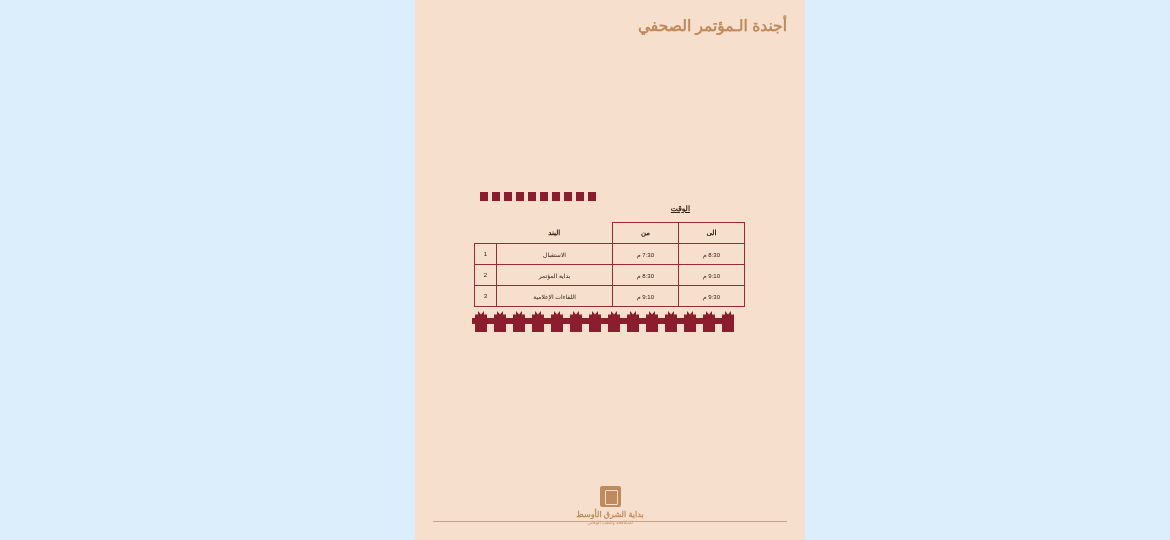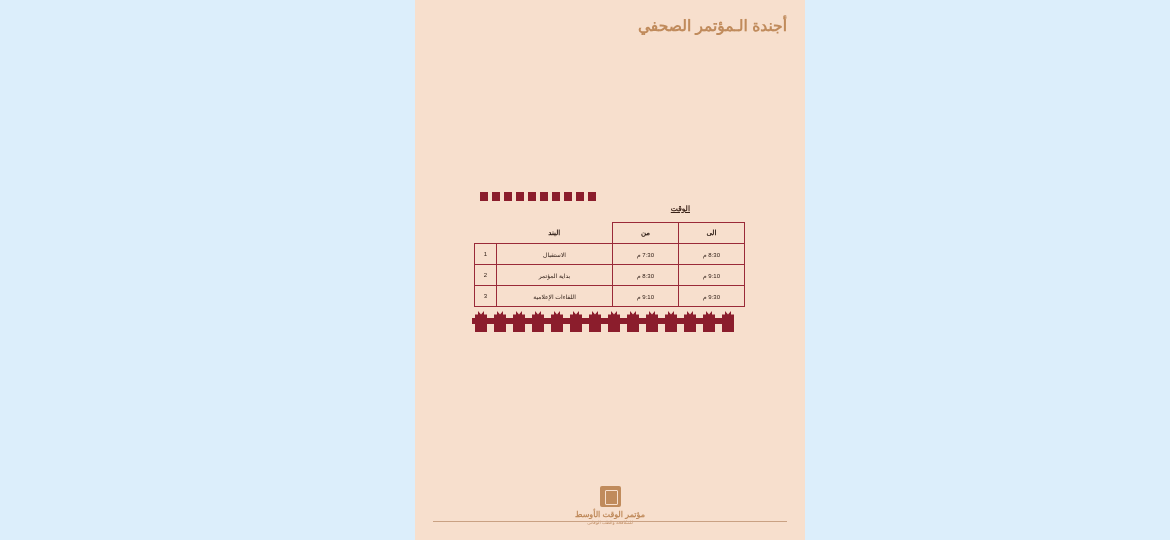--- a/index.html
+++ b/index.html
@@ -298,20 +298,20 @@
         <span class="tooth"></span>
         <span class="tooth"></span>
         <span class="tooth"></span>
         <span class="tooth"></span>
         <span class="tooth"></span>
       </div>
     </div>
 
     <div id="logo">
       <div class="mark"></div>
-      <div class="name-ar">مؤتمر الوقت الأوسط</div>
+      <div class="name-ar">بداية الشرق الأوسط</div>
       <div class="name-sub">للمكافحة والطب الوقائي</div>
     </div>
 
     <div id="footer-rule"></div>
 
   </div>
 </div>
 
 </body></html>

